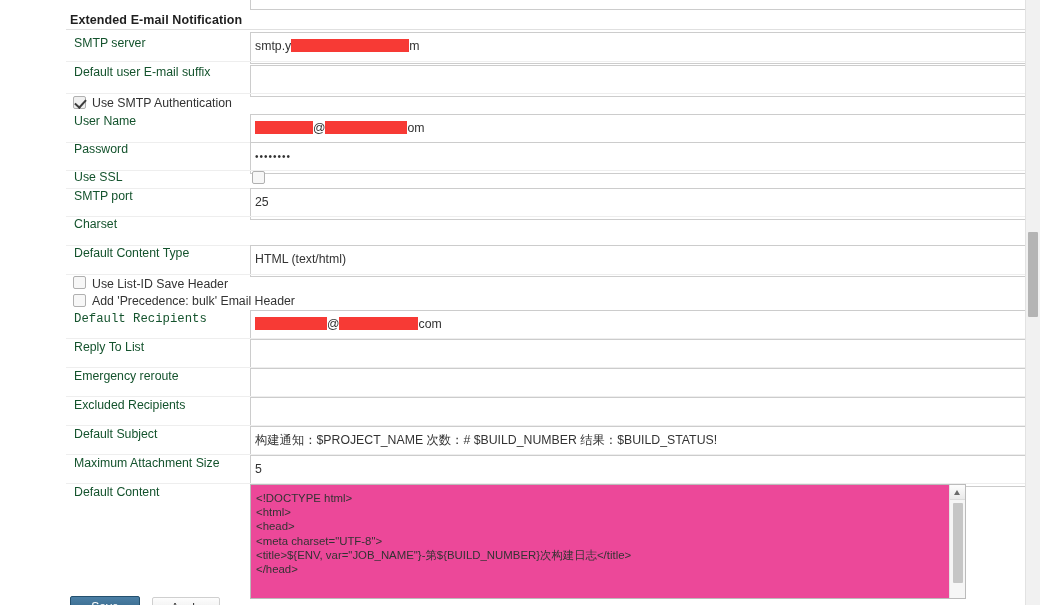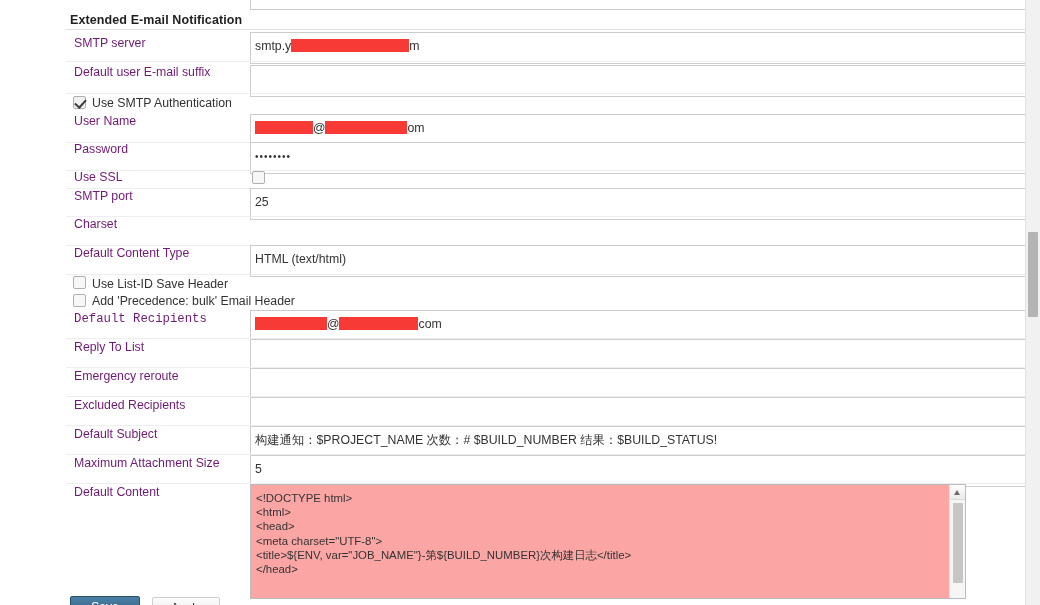--- a/index.html
+++ b/index.html
@@ -64,21 +64,21 @@
     position: absolute;
     left: 18px; top: 29px;
     width: 1003px; height: 1px;
     background: #e0e0e0;
   }
 
   
   .lbl {
     position: absolute;
     font-size: 12.3px;
-    color: #701a75;
+    color: #14532d;
     white-space: nowrap;
     line-height: 15px;
   }
 
   .fld {
     position: absolute;
     left: 202px;
     width: 798px;
     border: 1px solid #ccc;
     background: #ffffff;
@@ -171,21 +171,21 @@
     color: #ffffff;
     font-family: "Liberation Sans", sans-serif;
   }
 
   
   .ta-wrap {
     position: absolute;
     left: 202px; top: 484px;
     width: 716px; height: 115px;
     border: 1px solid #bbb;
-    background: #fca5a5;
+    background: #ec4899;
     overflow: hidden;
   }
   .ta-text {
     position: absolute;
     left: 5px; top: 6px;
     width: 770px;
     font-size: 11.4px;
     line-height: 14.2px;
     color: #333;
     white-space: pre;

